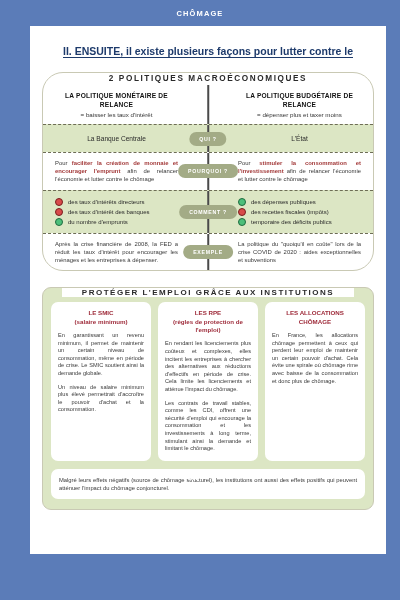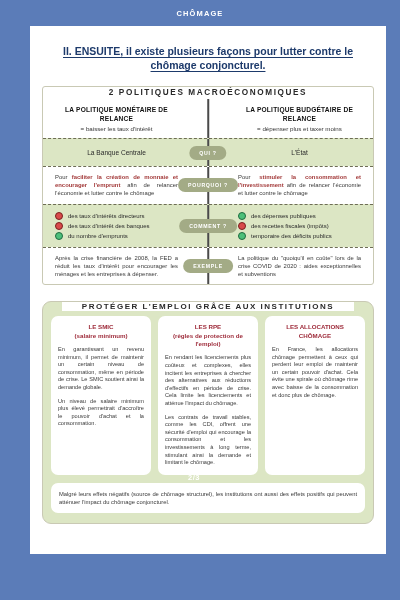--- a/index.html
+++ b/index.html
@@ -20,21 +20,21 @@
   }
   .doc-title{
     text-align:center;color:#1d3a6b;font-weight:bold;
     font-size:10.5px;line-height:14px;margin:18px 26px 0 26px;
   }
   .doc-title span{text-decoration:underline;text-underline-offset:2px;}
 
   
   .frame{
     position:relative;margin:14px 12px 0 12px;
-    border:1px solid #c9c9b4;border-radius:3px;
+    border:1px solid #c9c9b4;border-radius:21px;
     padding:12px 0 0 0;
   }
   .frame-legend{
     position:absolute;top:-6px;left:0;right:0;text-align:center;
   }
   .frame-legend span{
     background:#ffffff;padding:0 8px;
     font-size:8.2px;font-weight:bold;letter-spacing:1.6px;color:#2a2a2a;
   }
 
@@ -127,21 +127,20 @@
 <div class="page">
 
   <div class="topbar">
     <div class="topbar-title">CHÔMAGE</div>
   </div>
 
   <div class="sheet">
 
     <div class="doc-title">
       <span>II. ENSUITE, il existe plusieurs façons pour lutter contre le</span><br>
-      <span>chômage conjoncturel.</span>
     </div>
 
     <div class="frame">
       <div class="frame-legend">
         <span>2 POLITIQUES MACROÉCONOMIQUES</span>
       </div>
 
       <div class="grid">
 
         <div class="row">

